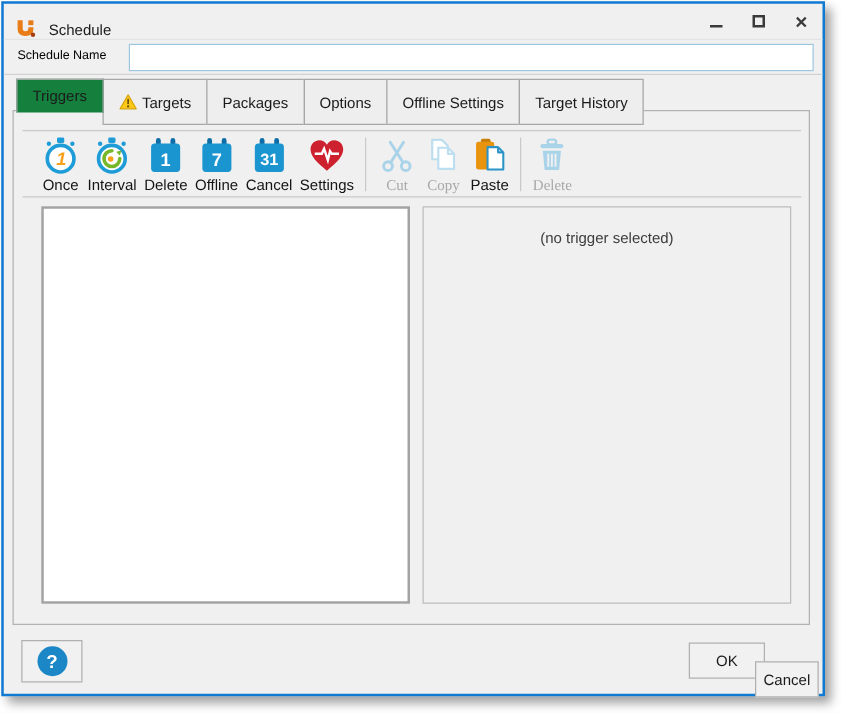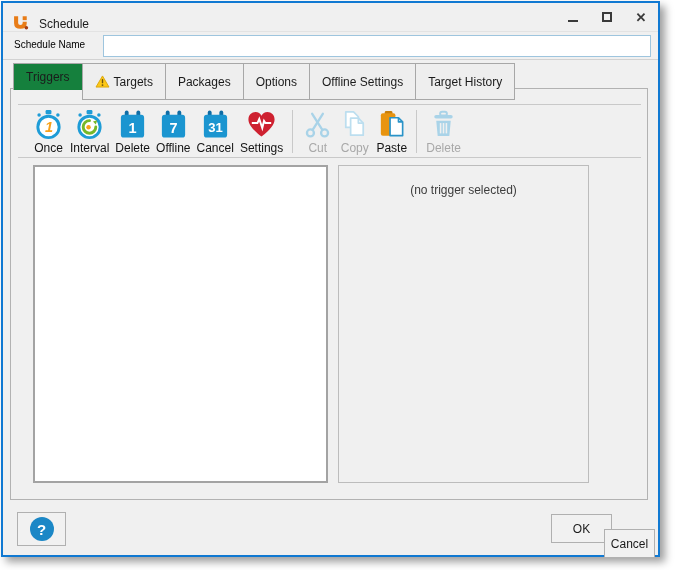--- a/index.html
+++ b/index.html
@@ -37,26 +37,26 @@
   
   .contentbox { position:absolute; left:7px; top:85px; width:638px; height:412px; border:1px solid #b2b2b2; background:#f0f0f0; }
 
   
   .toolbar { position:absolute; left:7px; right:6px; top:15px; height:54px;
     border-top:1px solid #c9c9c9; border-bottom:1px solid #c9c9c9;
     display:flex; align-items:flex-end; padding:3px 0 2px 12px; }
   .tool { display:flex; flex-direction:column; align-items:center; padding:0 3px; cursor:default; }
   .tool svg { width:31px; height:31px; display:block; }
   .tool .lbl { font-size:12px; color:#141414; line-height:14px; margin-top:1px; white-space:nowrap; }
-  .tool.disabled .lbl { color:#a8a8a8; }
+  .tool.disabled .lbl { color:#a8a8a8;font-family:Liberation Serif, serif; }
   .tb-sep { width:1px; align-self:stretch; background:#c9c9c9; margin:2px 6px 2px 6px; }
 
   
   .list-panel { position:absolute; left:22px; top:76px; width:295px; height:318px; background:#ffffff; border:2px solid #a3a3a3; }
-  .detail-panel { position:absolute; left:327px; top:76px; width:251px; height:318px; background:#f0f0f0; border:1px solid #bcbcbc; text-align:center; padding-top:17px; }
+  .detail-panel { position:absolute; left:327px; top:76px; width:295px; height:318px; background:#f0f0f0; border:1px solid #bcbcbc; text-align:center; padding-top:17px; }
   .detail-panel .msg { font-size:12px; color:#3d3d3d; }
 
   
   .btn { background:#f1f1f1; border:1px solid #b0b0b0; font-family:inherit; font-size:12px; color:#1b1b1b; cursor:default; }
   .help-btn { position:absolute; left:14px; top:509px; width:49px; height:34px; display:flex; align-items:center; justify-content:center; }
   .help-circle { width:24px; height:24px; border-radius:50%; background:#1b87c6; color:#ffffff; font-size:15px; font-weight:bold; display:flex; align-items:center; justify-content:center; }
   .ok-btn { position:absolute; left:548px; top:511px; width:61px; height:29px; }
   .cancel-btn { position:absolute; left:601px; top:526px; width:51px; height:29px; }
 </style>
 </head>

